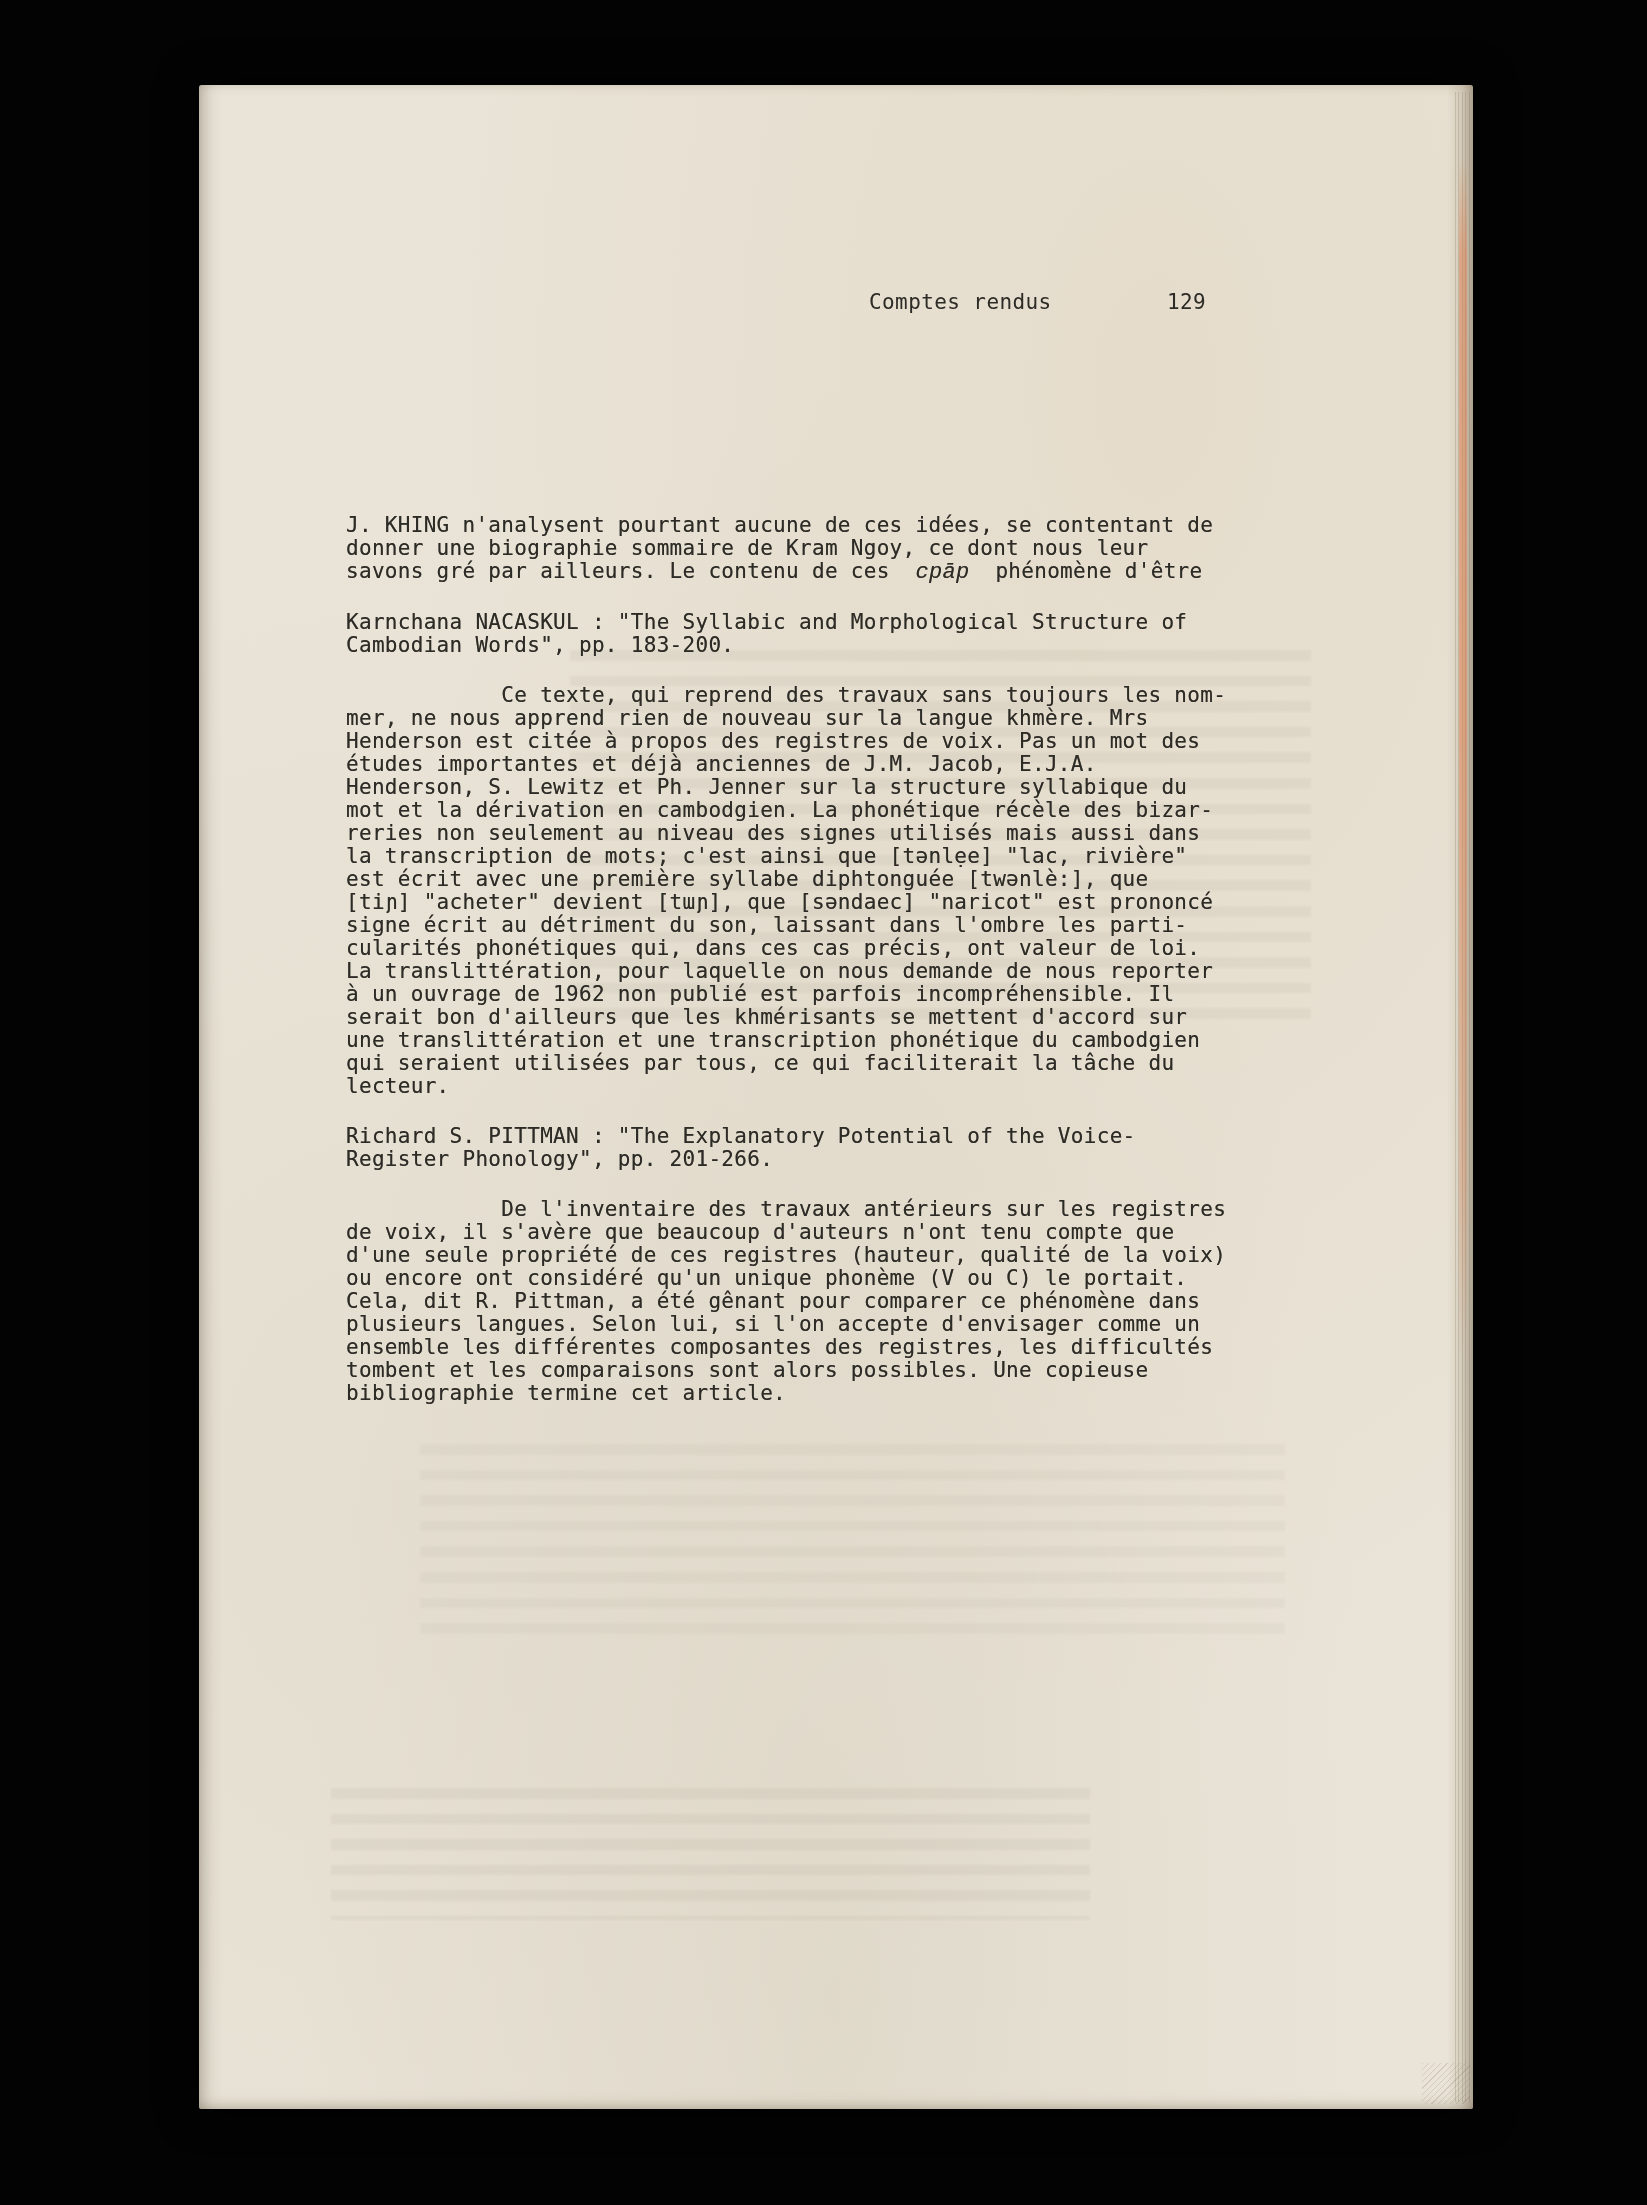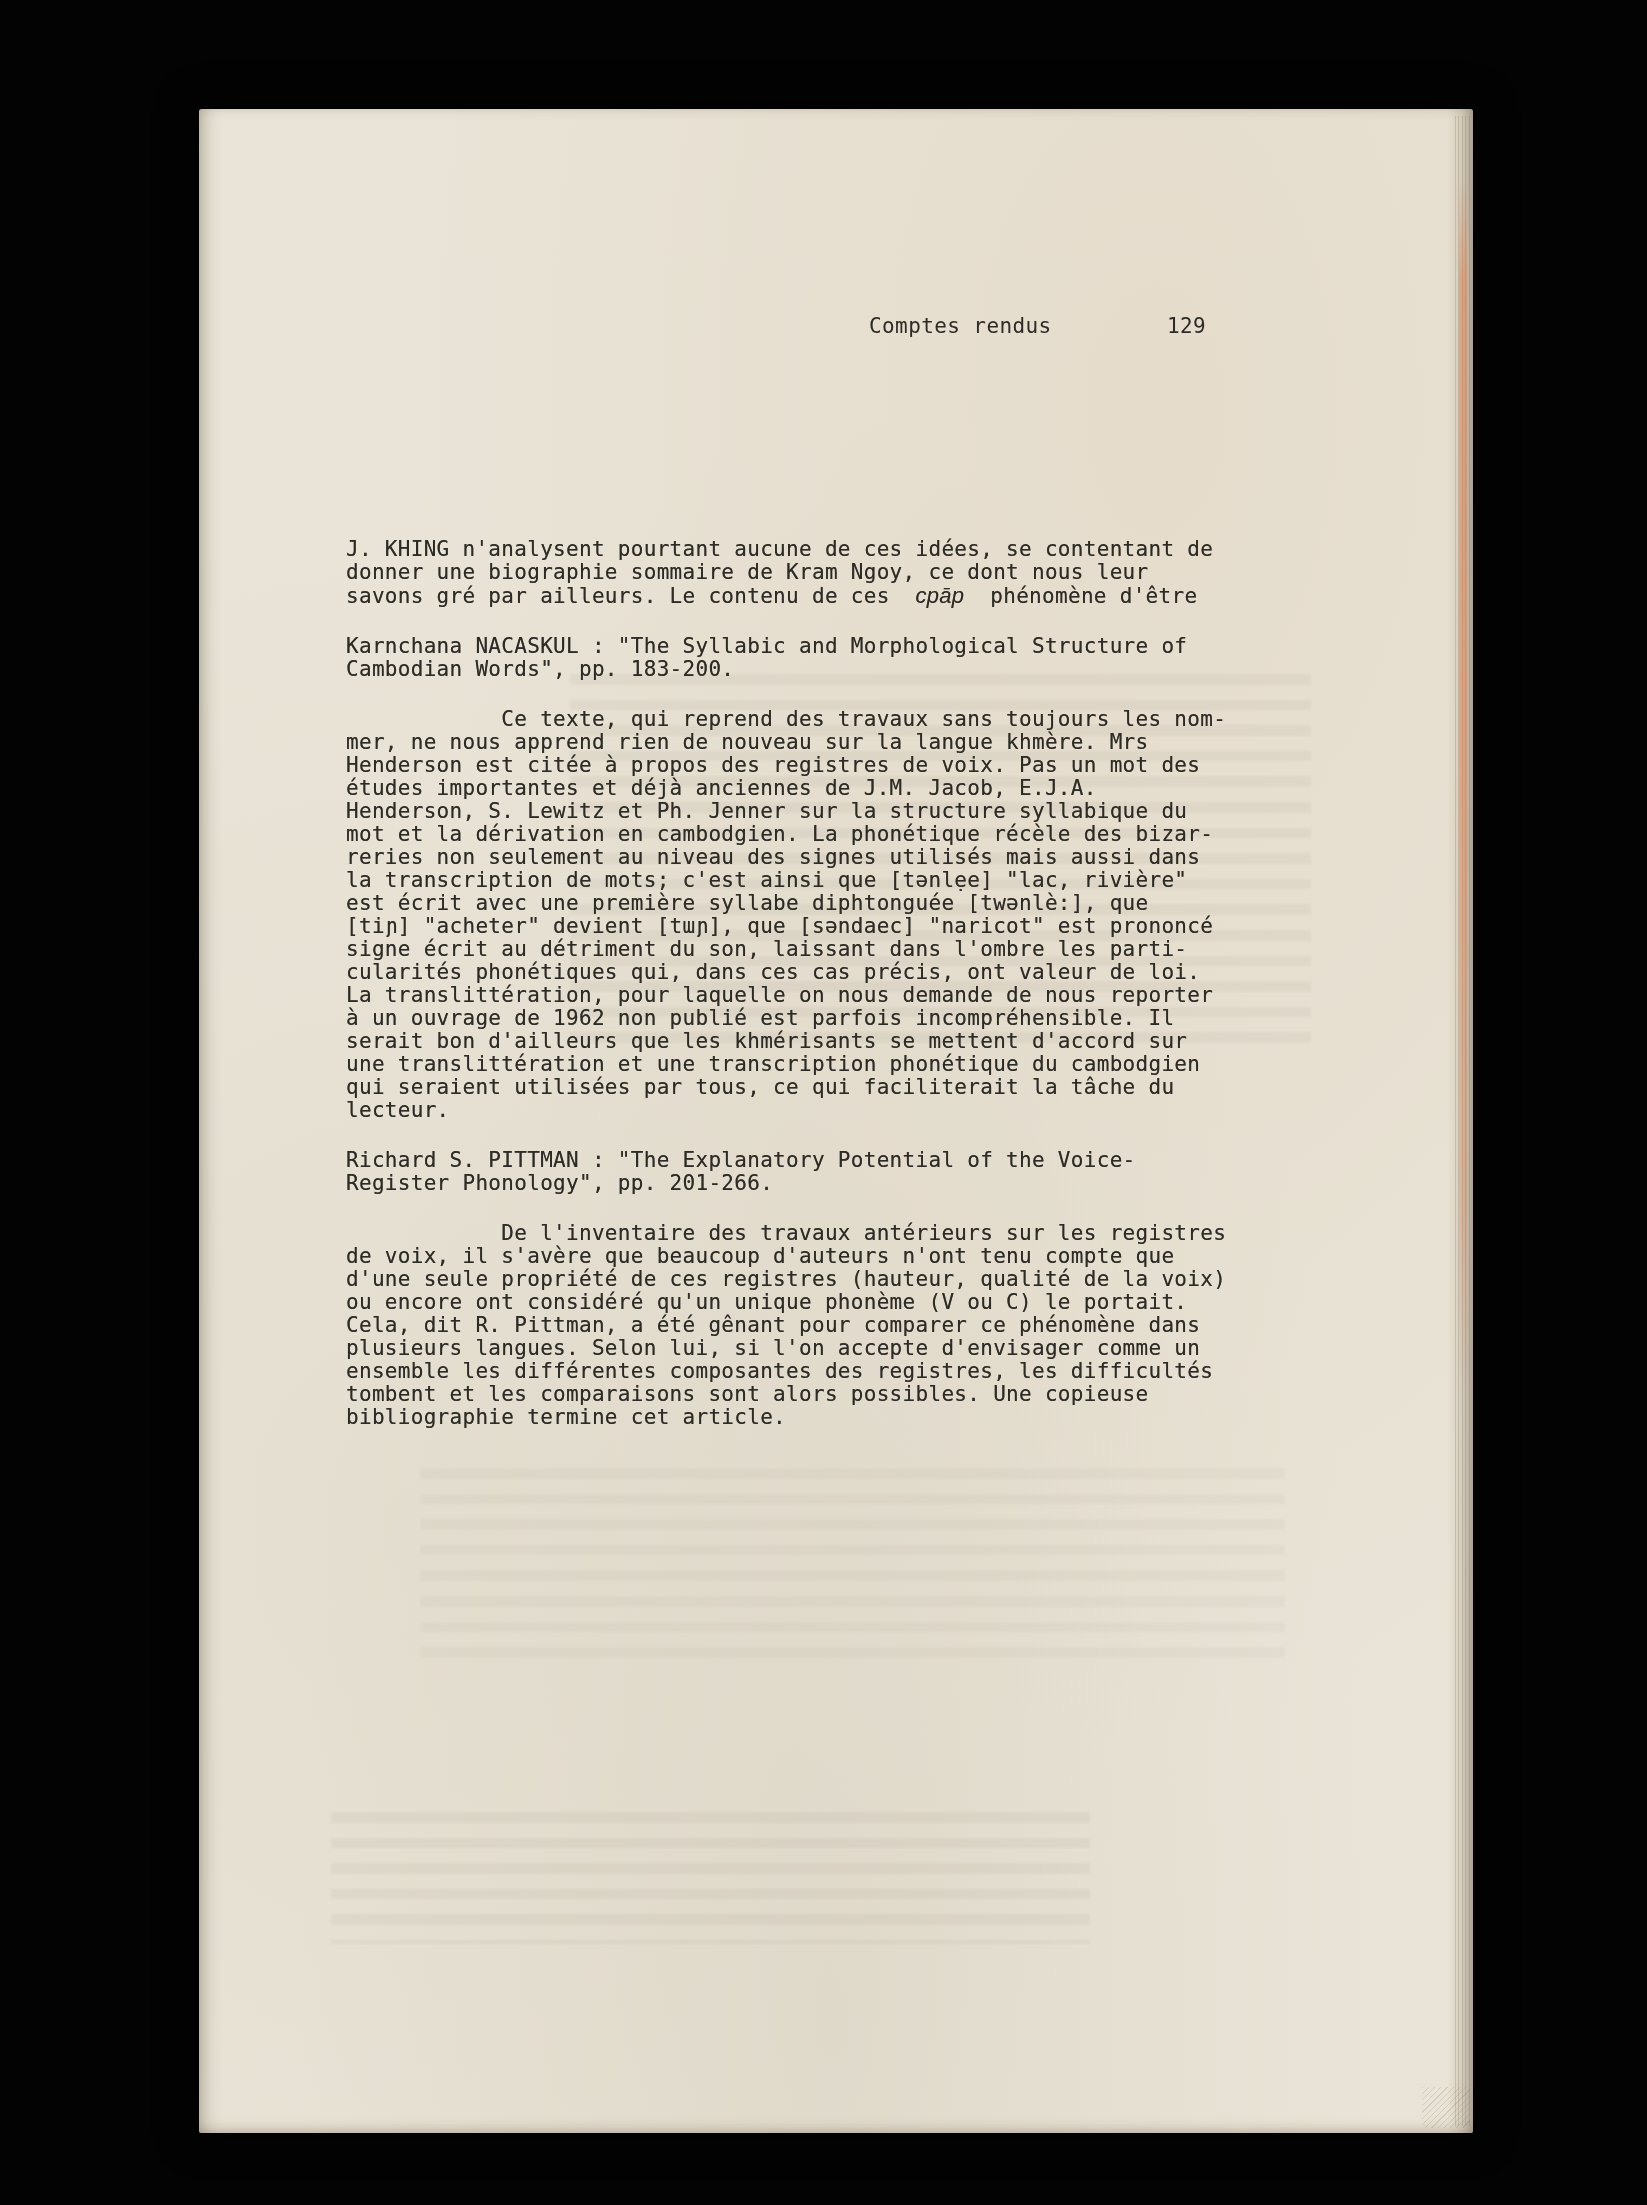--- a/index.html
+++ b/index.html
@@ -25,21 +25,20 @@
       radial-gradient(ellipse at 75% 15%, rgba(214,190,162,0.22), transparent 55%),
       radial-gradient(ellipse at 15% 70%, rgba(205,196,176,0.18), transparent 50%),
       radial-gradient(ellipse at 50% 95%, rgba(190,180,158,0.20), transparent 60%),
       #e9e4d7;
     border-radius: 2.6px;
     box-shadow:
       inset 12.4px 0 19.4px -10.6px rgba(90,80,62,0.45),
       inset -5.3px 0 12.4px -5.3px rgba(120,104,80,0.35),
       inset 0 -8.8px 16px -8.8px rgba(120,104,80,0.35),
       0 0 40px rgba(0,0,0,0.9);
-    margin-top: 24px;
   }
   
   .page-edge-right {
     position: absolute;
     top: 0;
     right: 0;
     width: 26.5px;
     height: 100%;
     background: linear-gradient(to right, rgba(0,0,0,0) 0%, rgba(150,133,106,0.22) 55%, rgba(112,97,74,0.38) 100%);
     border-top-right-radius: 2.6px;
@@ -112,21 +111,21 @@
     color: #2d2b26;
     font-size: 21px;
     line-height: 23px;
     letter-spacing: 0.3px;
     text-shadow: 0 0 0.5px rgba(45,43,38,0.55);
   }
   .pre { white-space: pre; }
   .block { margin: 0 0 27px 0; }
   .tight div { margin: 0; }
   .it {
-    font-family: Liberation Sans, sans-serif;
+    font-family: Liberation Mono, monospace;
     font-style: italic;
     font-size: 22px;
   }
 </style>
 </head>
 <body>
 
 <div class="stage">
   <div class="page">
 

